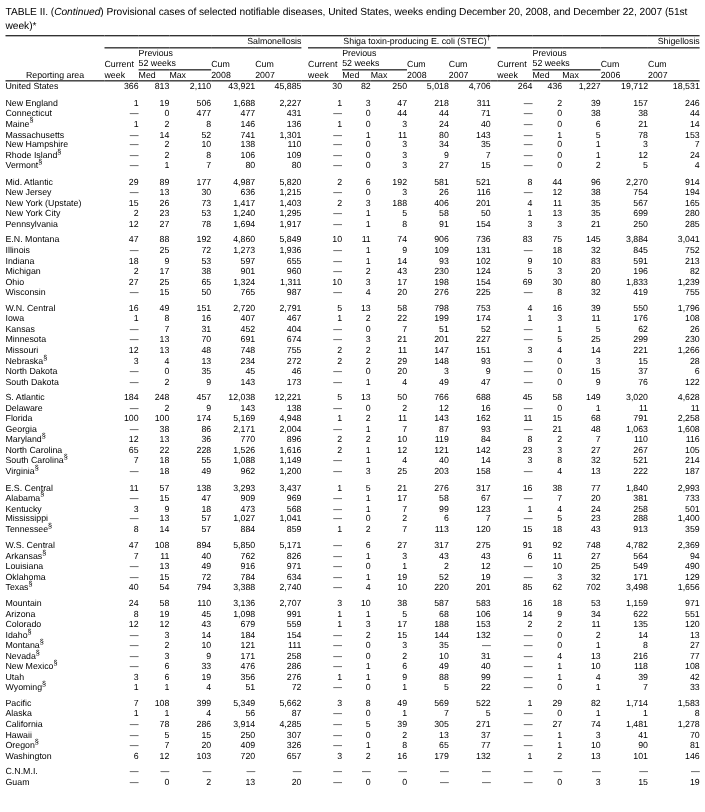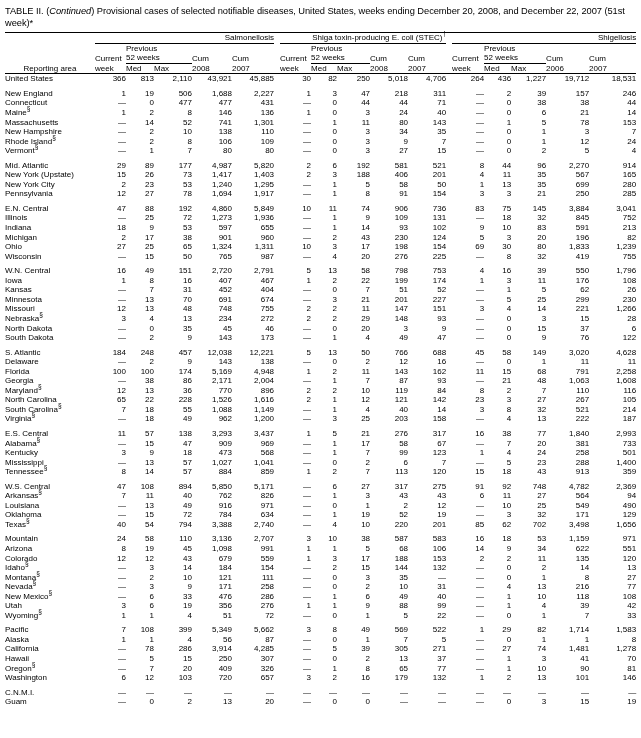--- a/index.html
+++ b/index.html
@@ -362,20 +362,40 @@
           <td class="num bold">581</td>
           <td class="num bold">521</td>
           <td></td>
           <td class="num bold">8</td>
           <td class="num bold">44</td>
           <td class="num bold">96</td>
           <td class="num bold">2,270</td>
           <td class="num bold">914</td>
         </tr>
         <tr class="datarow">
+          <td class="area">New Jersey</td>
+          <td class="num">—</td>
+          <td class="num">13</td>
+          <td class="num">30</td>
+          <td class="num">636</td>
+          <td class="num">1,215</td>
+          <td></td>
+          <td class="num">—</td>
+          <td class="num">0</td>
+          <td class="num">3</td>
+          <td class="num">26</td>
+          <td class="num">116</td>
+          <td></td>
+          <td class="num">—</td>
+          <td class="num">12</td>
+          <td class="num">38</td>
+          <td class="num">754</td>
+          <td class="num">194</td>
+        </tr>
+        <tr class="datarow">
           <td class="area">New York (Upstate)</td>
           <td class="num">15</td>
           <td class="num">26</td>
           <td class="num">73</td>
           <td class="num">1,417</td>
           <td class="num">1,403</td>
           <td></td>
           <td class="num">2</td>
           <td class="num">3</td>
           <td class="num">188</td>
@@ -425,21 +445,21 @@
           <td class="num">3</td>
           <td class="num">3</td>
           <td class="num">21</td>
           <td class="num">250</td>
           <td class="num">285</td>
         </tr>
         <tr class="gap">
           <td colspan="18"></td>
         </tr>
         <tr class="datarow">
-          <td class="area bold">E.N. Central</td>
+          <td class="area bold">E.N. Montana</td>
           <td class="num bold">47</td>
           <td class="num bold">88</td>
           <td class="num bold">192</td>
           <td class="num bold">4,860</td>
           <td class="num bold">5,849</td>
           <td></td>
           <td class="num bold">10</td>
           <td class="num bold">11</td>
           <td class="num bold">74</td>
           <td class="num bold">906</td>

